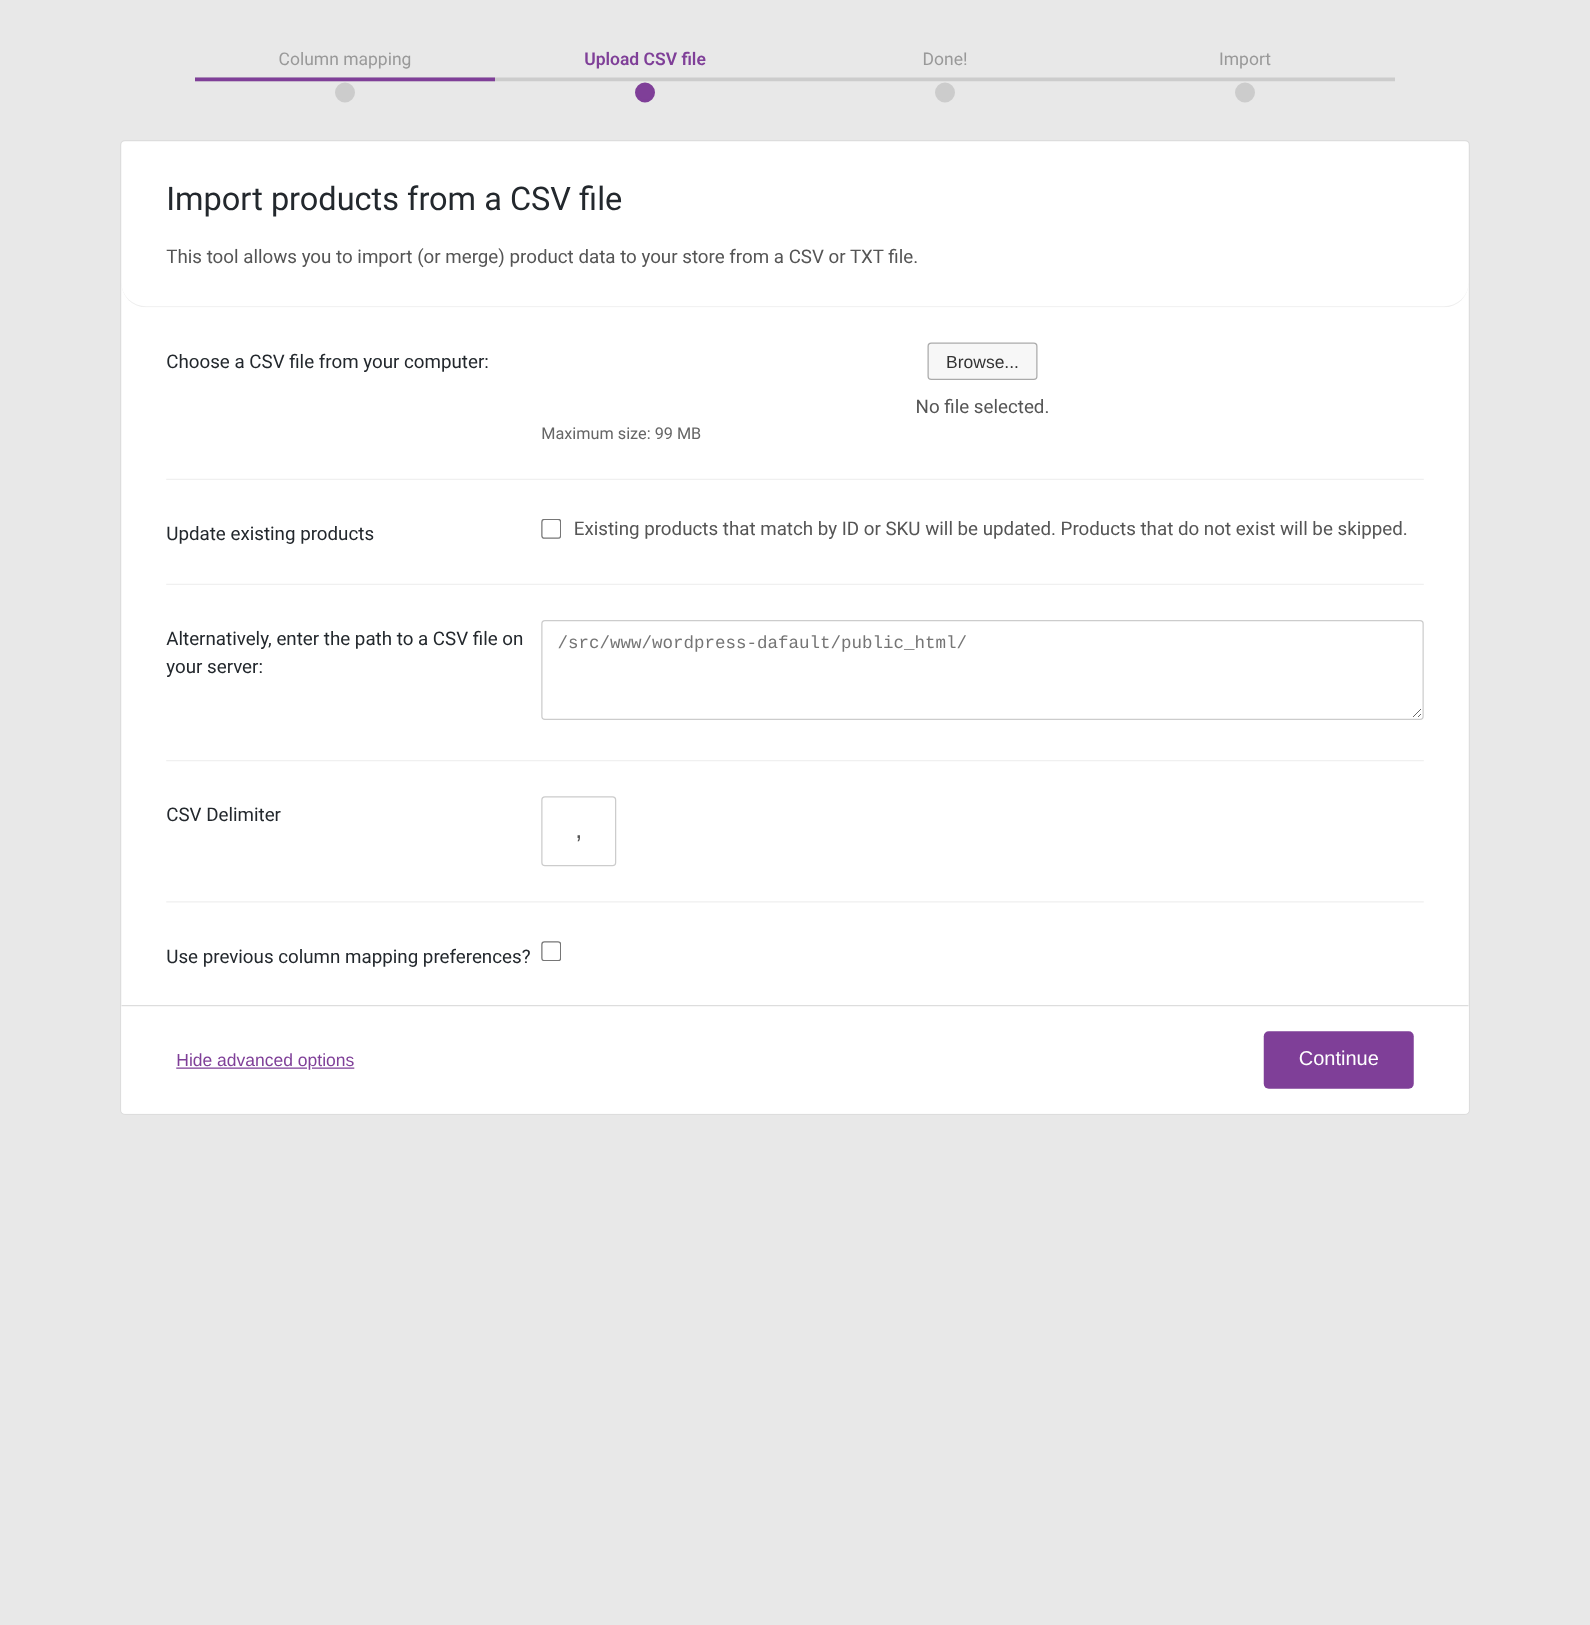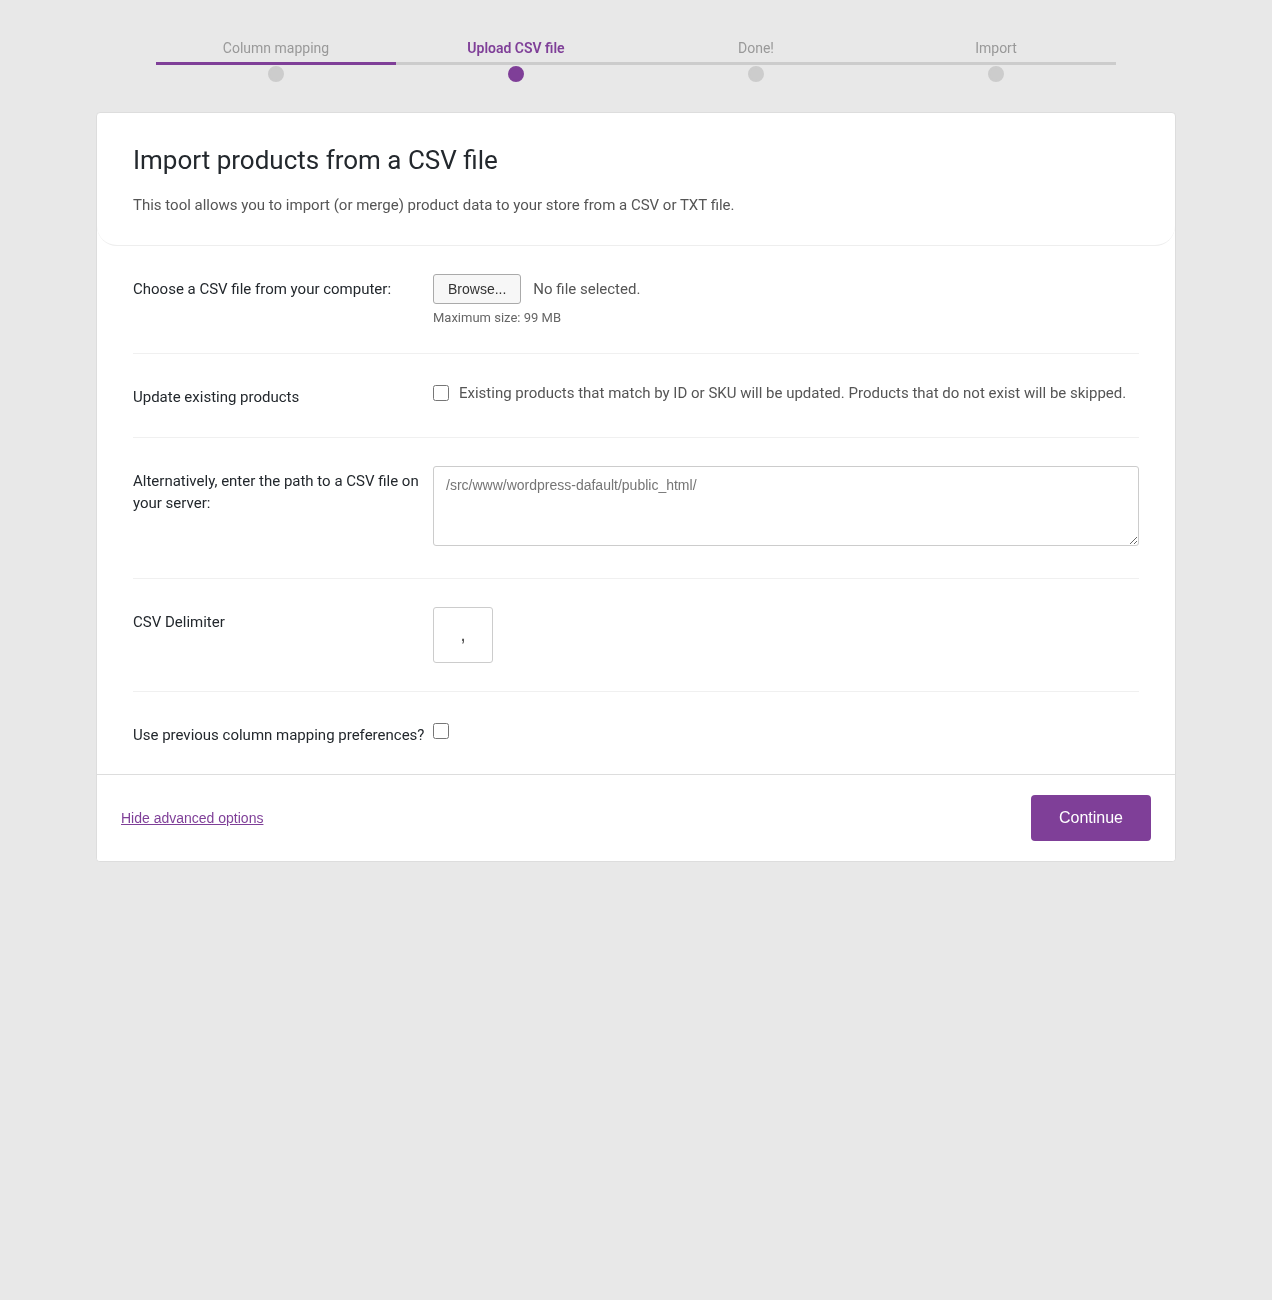--- a/index.html
+++ b/index.html
@@ -133,20 +133,21 @@
     .form-control {
       flex: 1;
     }
 
     
     .file-input-row {
       display: flex;
       align-items: center;
       gap: 12px;
       margin-bottom: 6px;
+      flex-direction: column;
     }
 
     .browse-btn {
       padding: 6px 14px;
       border: 1px solid #aaa;
       background: #f7f7f7;
       border-radius: 3px;
       cursor: pointer;
       font-size: 14px;
       font-weight: 500;
@@ -184,21 +185,21 @@
       font-size: 15px;
       line-height: 1.5;
     }
 
     
     .server-path-input {
       width: 100%;
       padding: 10px 12px;
       border: 1px solid #ccc;
       border-radius: 3px;
-      font-family: Liberation Sans, sans-serif;
+      font-family: Liberation Mono, monospace;
       font-size: 14px;
       color: #555;
       background: #fff;
       resize: vertical;
       min-height: 80px;
     }
 
     
     .delimiter-input {
       width: 60px;
@@ -208,21 +209,21 @@
       text-align: center;
       font-size: 20px;
       color: #555;
       padding: 4px;
     }
 
     
     .card-footer {
       background: #fff;
       border-top: 1px solid #ddd;
-      padding: 20px 24px;
+      padding: 20px 44px;
       display: flex;
       justify-content: space-between;
       align-items: center;
     }
 
     .hide-advanced-link {
       color: #7f3f98;
       font-size: 14px;
       cursor: pointer;
       text-decoration: underline;

